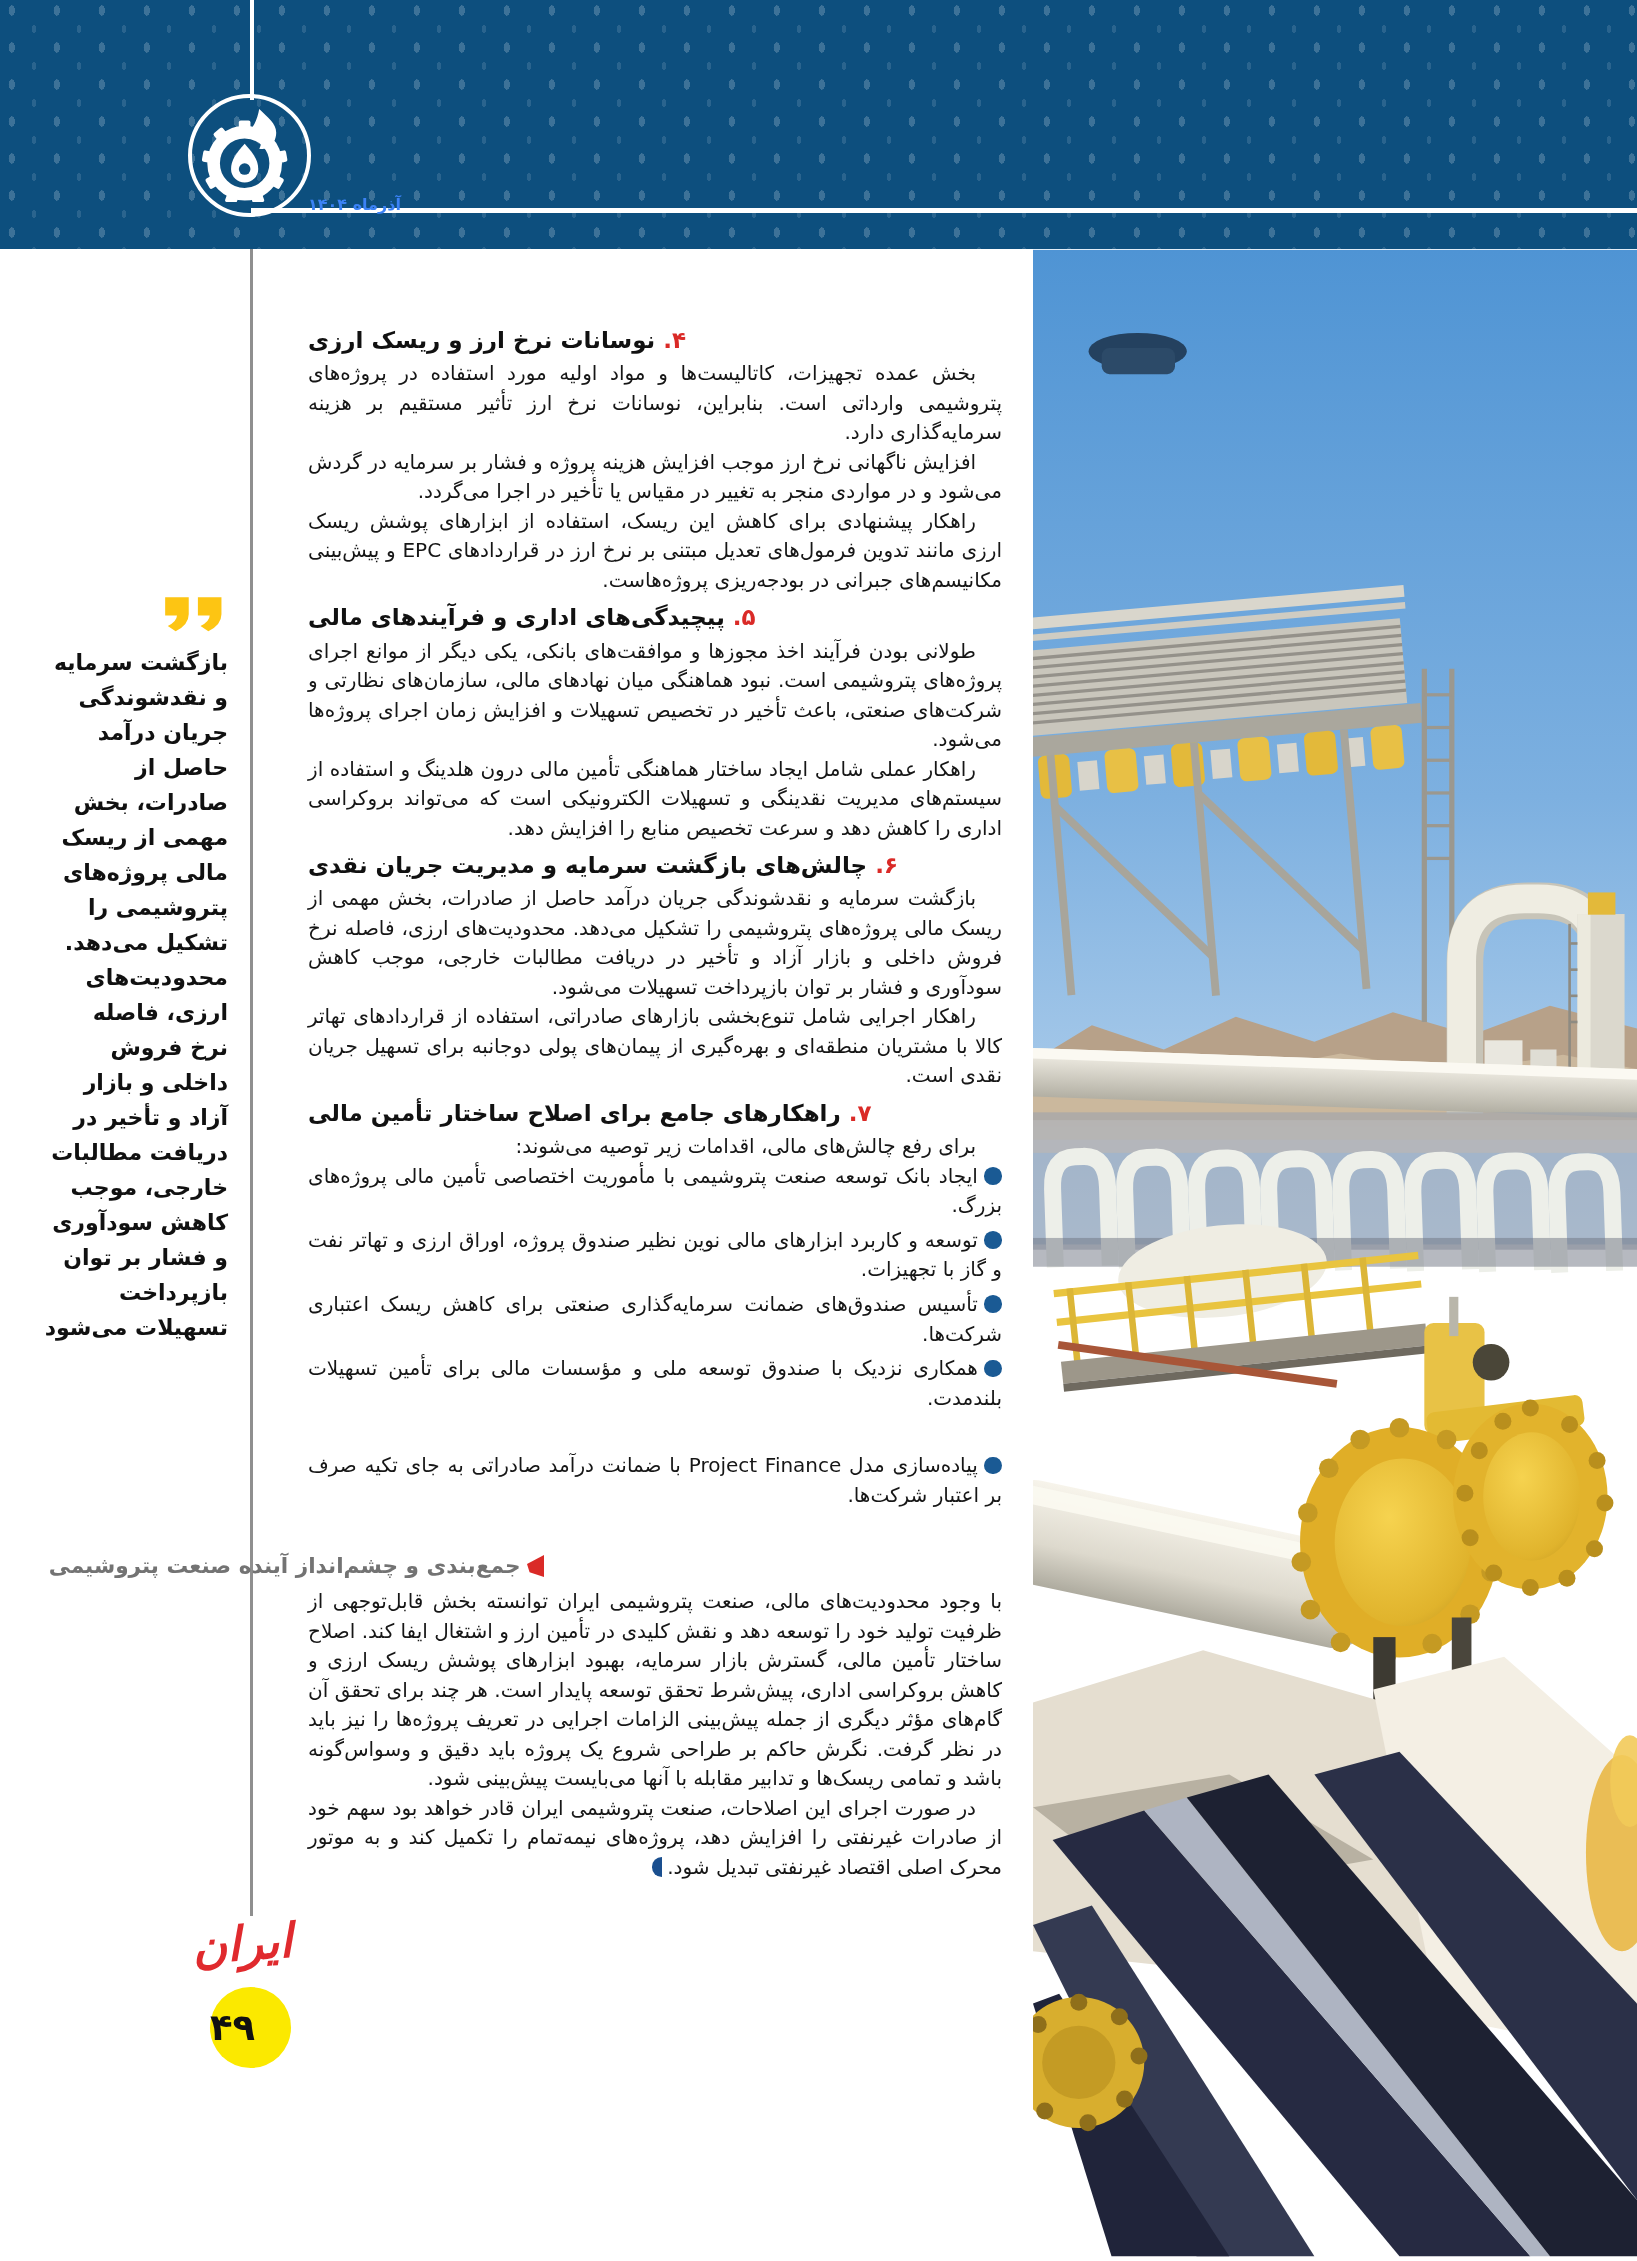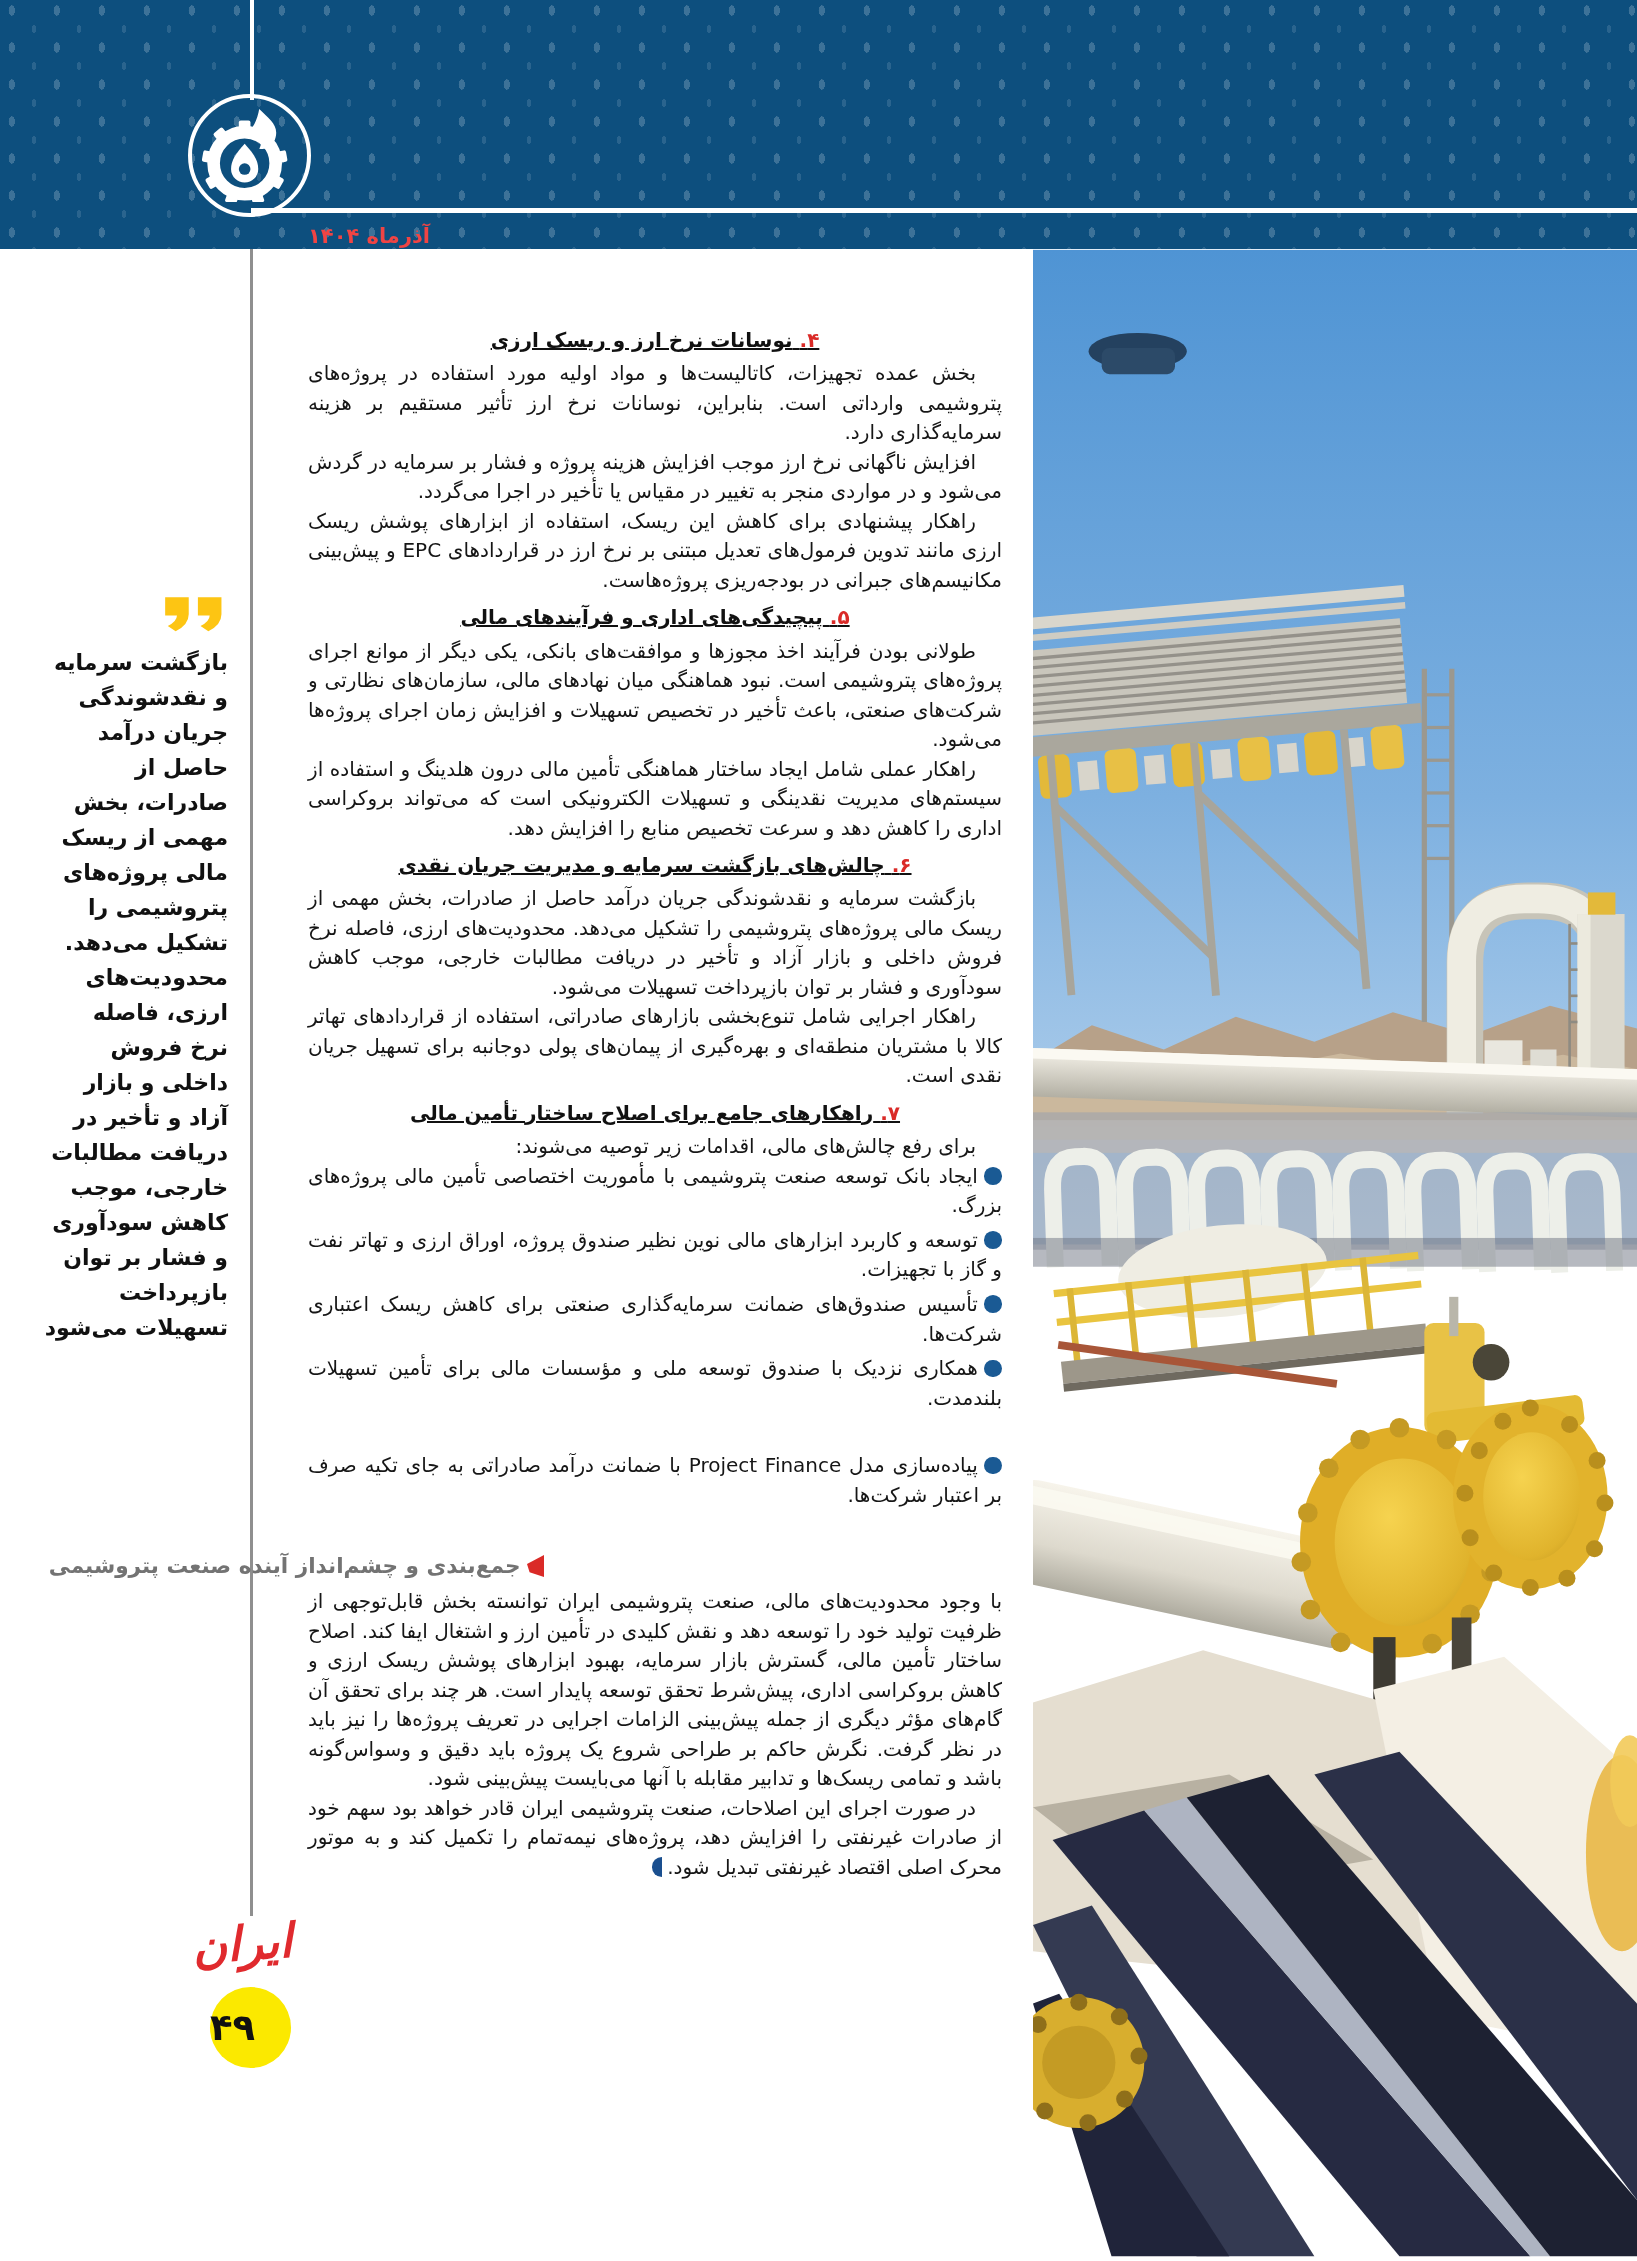--- a/index.html
+++ b/index.html
@@ -17,22 +17,22 @@
     background-size:45px 37px, 45px 37px, auto;
   }
   .header-hline{position:absolute; left:251px; top:208px; width:1386px; height:4.6px; background:#ffffff;}
   .header-vline{position:absolute; left:250px; top:0; width:3.9px; height:100px; background:#ffffff;}
   .logo-circle{
     position:absolute; left:188px; top:94px; width:115px; height:115px;
     border:4.6px solid #ffffff; border-radius:50%; background:transparent;
   }
   .logo-circle svg{position:absolute; left:9.2px; top:6.5px;}
   .date-label{
-    position:absolute; left:308px; top:224px; color:#ef4444;
-    font-size:21px; font-weight:bold; direction:rtl;
+    position:absolute; left:308px; top:195px; color:#3b82f6;
+    font-size:16px; font-weight:bold; direction:rtl;
   }
   
   .margin-line{position:absolute; left:250px; top:249px; width:2.6px; height:1667px; background:#8f8f8f;}
   .pull-quote{position:absolute; left:34px; top:597px; width:194px; direction:rtl; text-align:right;}
   .quote-icon{display:block; margin:0 0 9.2px auto; width:72px;}
   .pull-quote-text{
     font-size:22px; line-height:35px; font-weight:bold; color:#111111;
     white-space:pre-line;
   }
   .brand-nameplate{
@@ -47,21 +47,21 @@
   }
   .page-number{font-size:37px; font-weight:bold; color:#111111;}
   
   .body-col{
     position:absolute; left:308px; top:318px; width:694px;
     direction:rtl; text-align:justify; color:#161616;
     font-size:20px; line-height:29.5px;
   }
   .body-col p{margin:0;}
   .para-indent{text-indent:26px;}
-  .section-heading{font-size:20px; font-weight:bold; color:#111111; margin:7.9px 0 3.9px 0; text-align:center;text-decoration:underline;}
+  .section-heading{font-size:23px; font-weight:bold; color:#111111; margin:7.9px 0 3.9px 0; text-align:left;}
   .heading-num{color:#da2a27;}
   .bullet-item{margin:0 0 5.2px 0;}
   .bullet-item.gap-top{margin-top:38px;}
   .bullet-dot{
     display:inline-block; width:17.7px; height:17.7px; border-radius:50%;
     background:#1a5a94; margin-left:6.5px; vertical-align:-2px;
   }
   .summary-block{margin-top:41px;}
   .summary-heading{
     font-size:21.6px; font-weight:bold; color:#737373; text-align:right;

